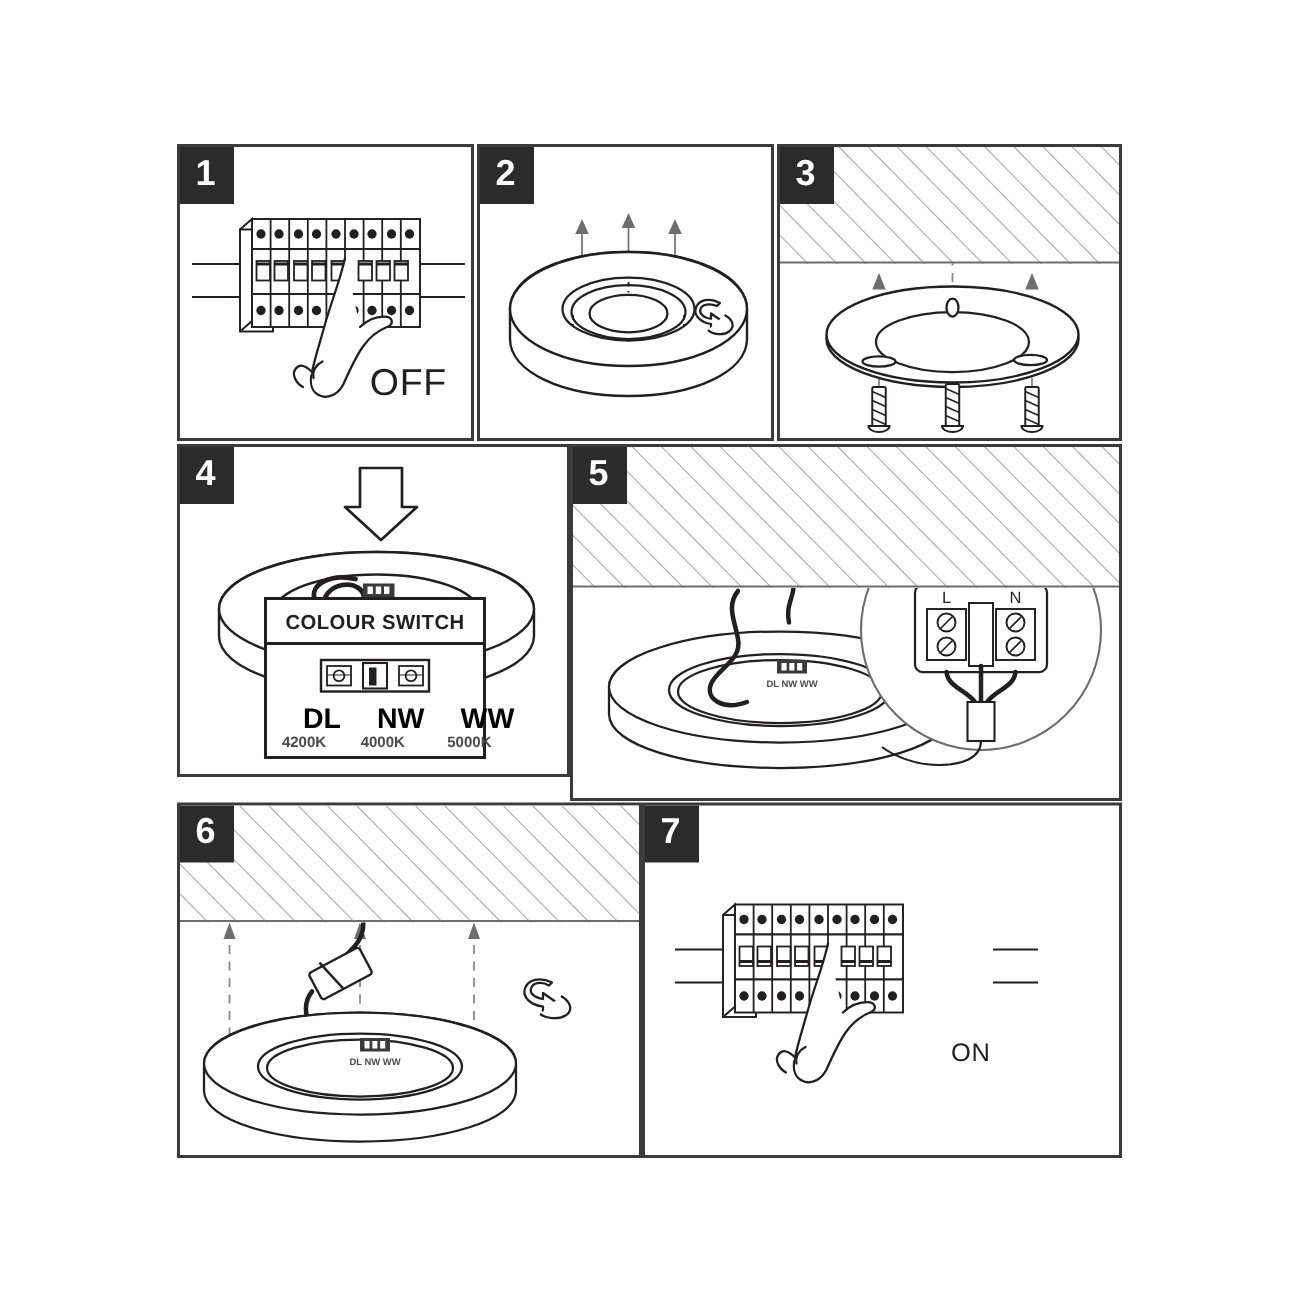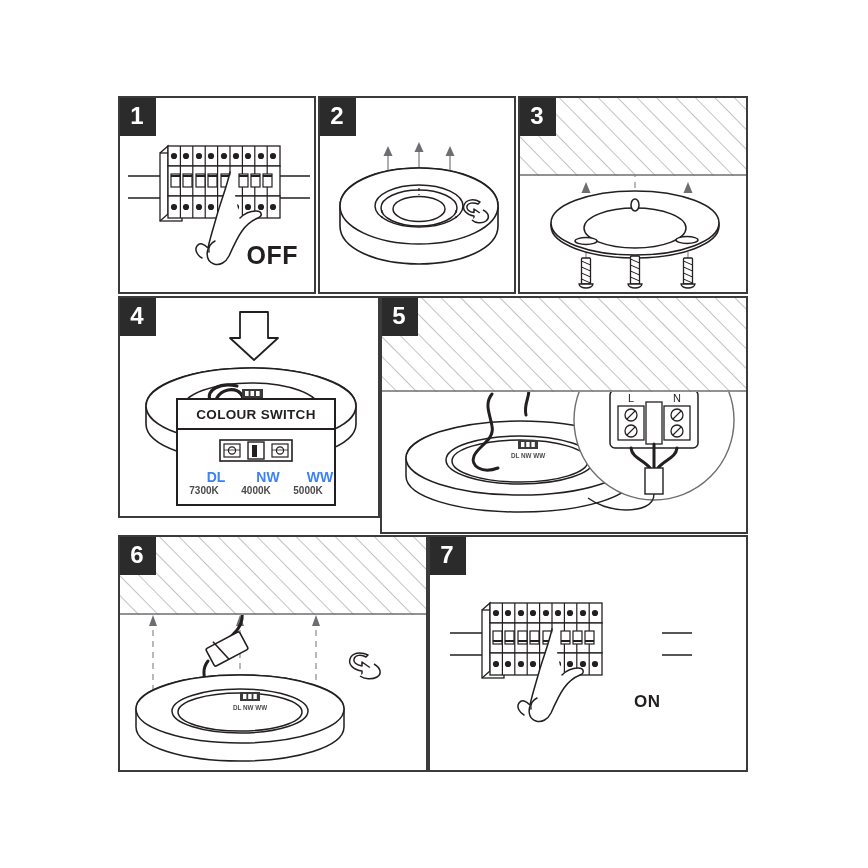--- a/index.html
+++ b/index.html
@@ -11,31 +11,31 @@
   .badge{position:absolute;left:-2px;top:-2px;width:38px;height:40px;background:#2b2b2b;color:#fff;
          font-size:24px;font-weight:bold;display:flex;align-items:center;justify-content:center;
          font-family:"Liberation Sans",sans-serif;z-index:40;}
   .stage{position:absolute;inset:0;}
   svg{display:block;overflow:visible;}
 
   
   .hatch{position:absolute;left:0;right:0;top:0;background:#fff;z-index:1;}
   .hatch svg{width:100%;height:100%;}
 
-  .bigtext{position:absolute;font-weight:bold;color:#231f20;letter-spacing:.5px;
+  .bigtext{position:absolute;font-weight:normal;color:#231f20;letter-spacing:.5px;
            font-family:"Liberation Sans",sans-serif;}
 
   
   .cs-box{position:absolute;border:2px solid #231f20;background:#fff;z-index:30;box-sizing:border-box;}
   .cs-title{font-weight:bold;font-size:13.5px;text-align:center;color:#231f20;letter-spacing:.3px;
             padding:7px 0 6px;border-bottom:2px solid #231f20;font-family:"Liberation Sans",sans-serif;}
   .cs-mid{height:40px;position:relative;}
   .cs-row{display:flex;}
   .cs-col{flex:1;text-align:center;}
-  .cs-mode{font-size:14px;font-weight:bold;color:#3b82f6;line-height:1.05;
+  .cs-mode{font-size:19px;font-weight:bold;color:#000000;line-height:1.05;
            font-family:"Liberation Sans",sans-serif;margin-left:24px;}
   .cs-kelvin{font-size:10px;font-weight:bold;color:#4a4a4a;padding-bottom:7px;
              font-family:"Liberation Sans",sans-serif;}
   .dipwrap{position:absolute;left:50%;top:4px;transform:translateX(-50%);}
 </style>
 </head>
 <body>
 
 <div class="sheet">
 
@@ -237,40 +237,40 @@
           <g fill="#fff">
               <rect x="125" y="93" width="3.6" height="5"></rect>
               <rect x="130.5" y="93" width="3.6" height="5"></rect>
               <rect x="136" y="93" width="3.6" height="5"></rect>
             </g>
         </g>
         <text x="132" y="109" font-family="'Liberation Sans',sans-serif" font-size="6.5" font-weight="bold" fill="#4a4a4a" text-anchor="middle">DL  NW  WW</text>
       </svg>
     </div>
 
-    <div class="cs-box" style="left:56px;top:100px;width:160px;height:108px;">
+    <div class="cs-box" style="left:56px;top:100px;width:148px;height:108px;">
       <div class="cs-title">COLOUR SWITCH</div>
       <div class="cs-mid">
         <div class="dipwrap">
           <svg viewBox="0 0 80 32" width="80" height="32">
             <rect x="4" y="6" width="72" height="21" fill="#fff" stroke="#231f20" stroke-width="1.6"></rect>
             <rect x="8" y="10" width="16" height="13" fill="#fff" stroke="#231f20" stroke-width="1.2"></rect>
             <rect x="32" y="8" width="16" height="17" fill="#fff" stroke="#231f20" stroke-width="1.4"></rect>
             <rect x="56" y="10" width="16" height="13" fill="#fff" stroke="#231f20" stroke-width="1.2"></rect>
             <circle cx="16" cy="16.5" r="3.6" fill="#fff" stroke="#231f20" stroke-width="1.2"></circle>
             <circle cx="64" cy="16.5" r="3.6" fill="#fff" stroke="#231f20" stroke-width="1.2"></circle>
             <rect x="36" y="11" width="5" height="12" fill="#231f20"></rect>
             <path d="M8 16 L24 16 M56 16 L72 16" stroke="#231f20" stroke-width="0.8"></path>
           </svg>
         </div>
       </div>
       <div class="cs-row">
         <div class="cs-col">
           <div class="cs-mode">DL</div>
-          <div class="cs-kelvin">7300K</div>
+          <div class="cs-kelvin">4200K</div>
         </div>
         <div class="cs-col">
           <div class="cs-mode">NW</div>
           <div class="cs-kelvin">4000K</div>
         </div>
         <div class="cs-col">
           <div class="cs-mode">WW</div>
           <div class="cs-kelvin">5000K</div>
         </div>
       </div>

